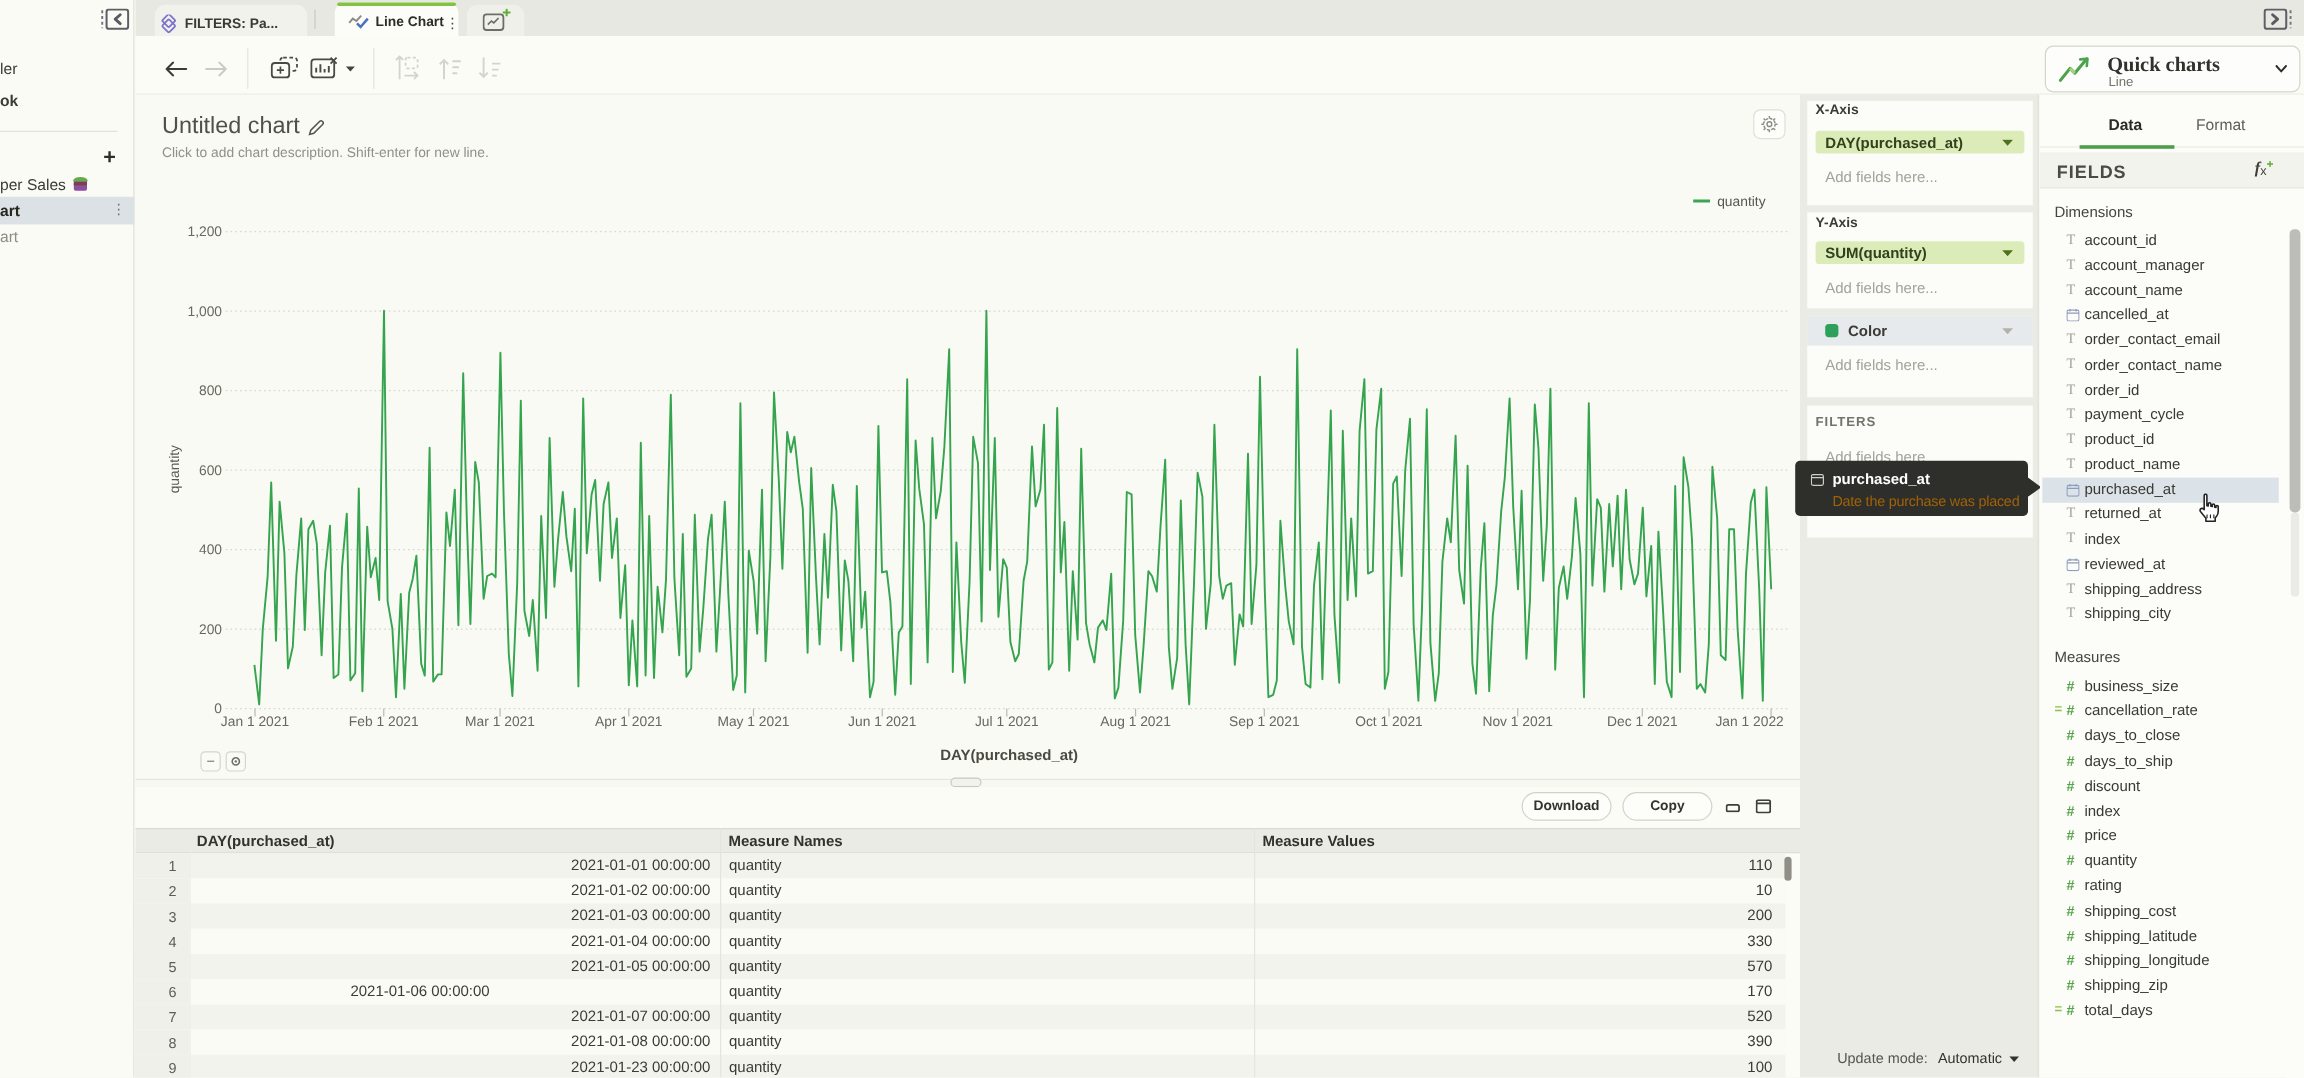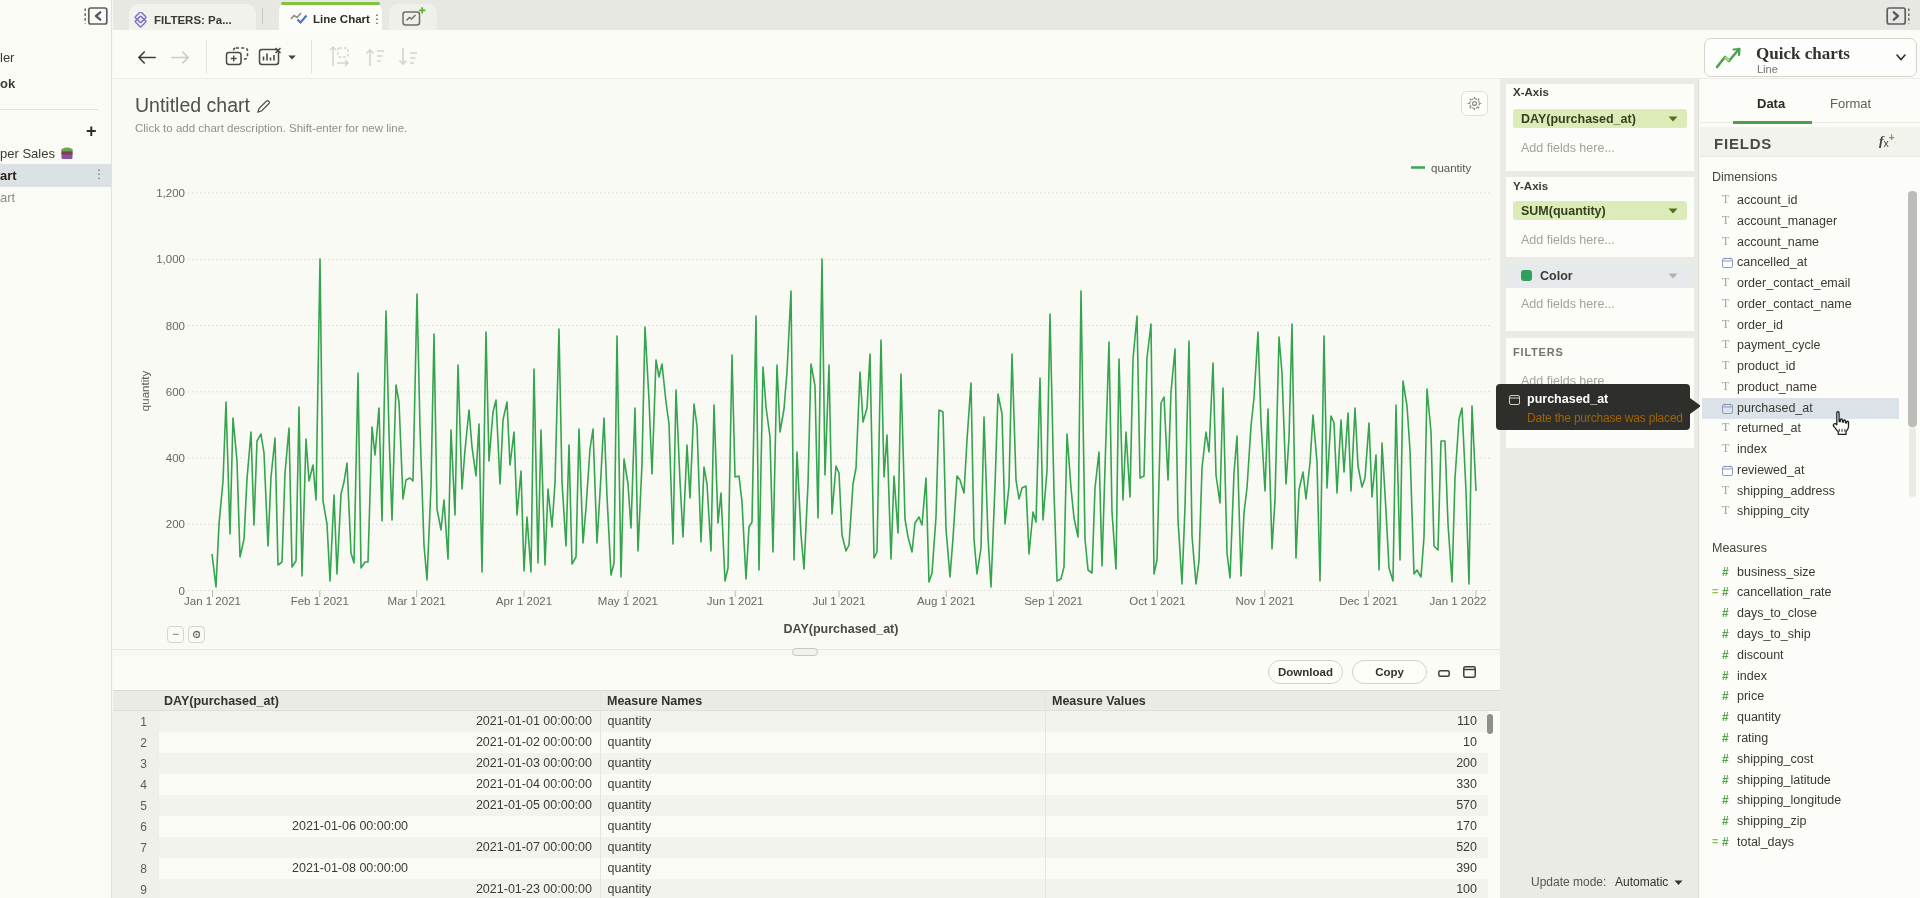--- a/index.html
+++ b/index.html
@@ -222,21 +222,21 @@
 <div style="position:absolute;left:112px;top:836.5px;width:1376px;height:21px;background:#f3f3ed">
 <span style="position:absolute;left:0;top:0;width:46px;height:21px;background:#f0f0ea"></span>
 <span style="position:absolute;left:5px;top:4px;font-size:12px;color:#5c5c54;width:30px;text-align:right">7</span>
 <span style="position:absolute;left:180px;top:3.5px;width:300px;text-align:right;font-size:12.5px;color:#3b3b34">2021-01-07 00:00:00</span>
 <span style="position:absolute;left:495.5px;top:3.5px;font-size:12.5px;color:#3b3b34">quantity</span>
 <span style="position:absolute;left:1165px;top:3.5px;width:200px;text-align:right;font-size:12.5px;color:#3b3b34">520</span>
 </div>
 <div style="position:absolute;left:112px;top:857.5px;width:1376px;height:21px;background:#fbfbf5">
 <span style="position:absolute;left:0;top:0;width:46px;height:21px;background:#f0f0ea"></span>
 <span style="position:absolute;left:5px;top:4px;font-size:12px;color:#5c5c54;width:30px;text-align:right">8</span>
-<span style="position:absolute;left:180px;top:3.5px;width:300px;text-align:left;font-size:12.5px;color:#3b3b34">2021-01-08 00:00:00</span>
+<span style="position:absolute;left:180px;top:3.5px;width:300px;text-align:right;font-size:12.5px;color:#3b3b34">2021-01-08 00:00:00</span>
 <span style="position:absolute;left:495.5px;top:3.5px;font-size:12.5px;color:#3b3b34">quantity</span>
 <span style="position:absolute;left:1165px;top:3.5px;width:200px;text-align:right;font-size:12.5px;color:#3b3b34">390</span>
 </div>
 <div style="position:absolute;left:112px;top:878.5px;width:1376px;height:21px;background:#f3f3ed">
 <span style="position:absolute;left:0;top:0;width:46px;height:21px;background:#f0f0ea"></span>
 <span style="position:absolute;left:5px;top:4px;font-size:12px;color:#5c5c54;width:30px;text-align:right">9</span>
 <span style="position:absolute;left:180px;top:3.5px;width:300px;text-align:right;font-size:12.5px;color:#3b3b34">2021-01-23 00:00:00</span>
 <span style="position:absolute;left:495.5px;top:3.5px;font-size:12.5px;color:#3b3b34">quantity</span>
 <span style="position:absolute;left:1165px;top:3.5px;width:200px;text-align:right;font-size:12.5px;color:#3b3b34">100</span>
 </div>

